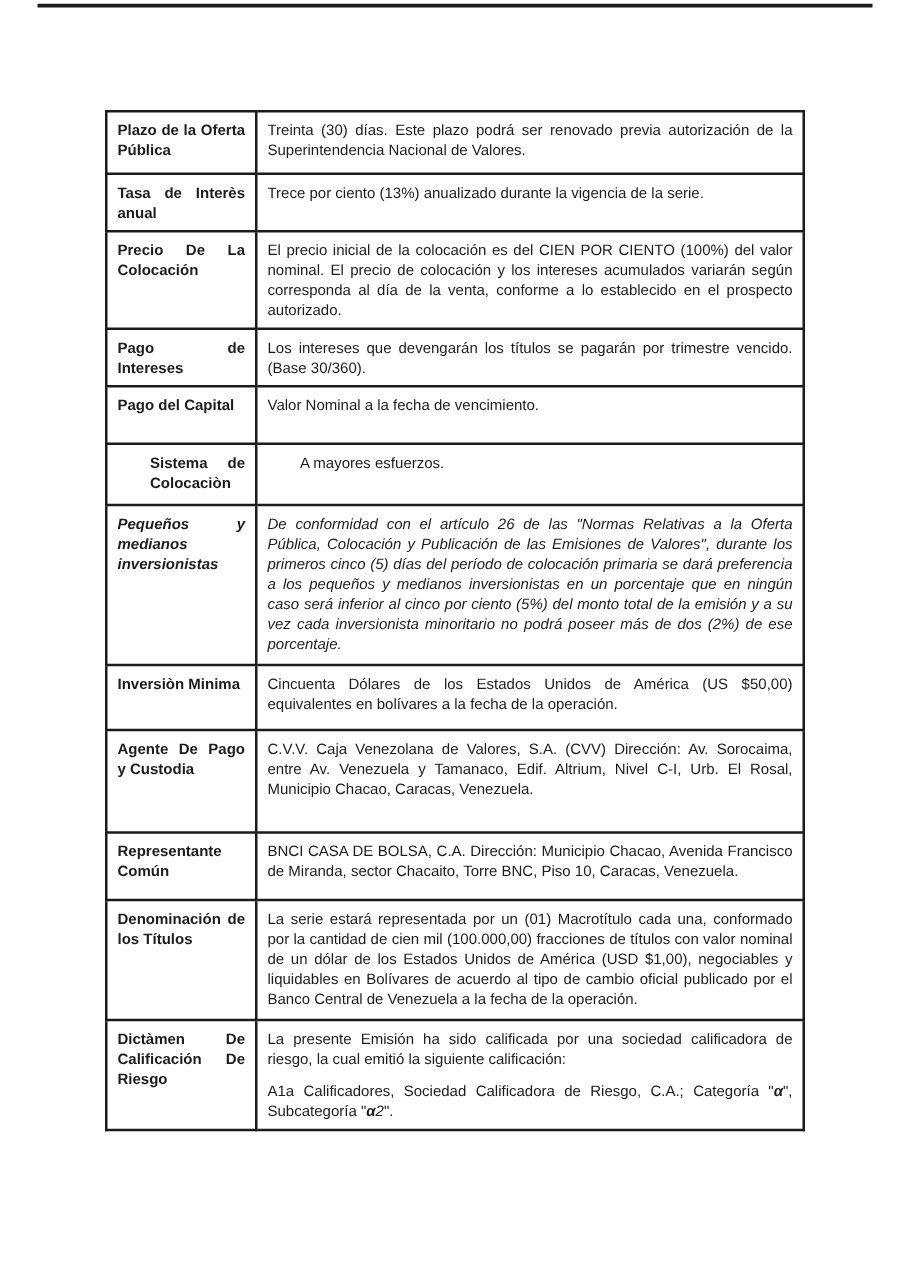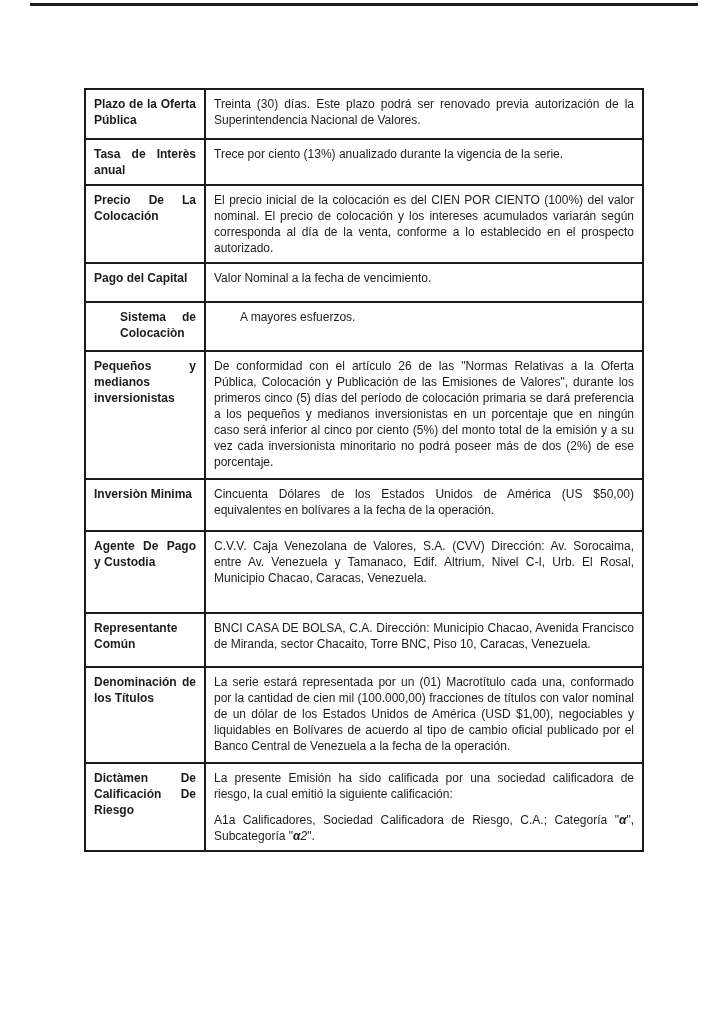--- a/index.html
+++ b/index.html
@@ -38,23 +38,23 @@
     line-height: 16px;
     text-align: justify;
   }
   td.val p + p { margin-top: 10px; }
   .alpha { font-weight: bold; font-style: italic; }
   .ital { font-style: italic; }
   tr.r1 td { height: 50px; }
   tr.r2 td { height: 41px; }
   tr.r3 td { height: 64px; }
   tr.r4 td { height: 44px; }
-  tr.r5 td { height: 39px; margin-left: 21px; }
+  tr.r5 td { height: 46px; margin-left: 21px; }
   tr.r6 td { height: 49px; padding-left: 34px; }
-  tr.r7 td { height: 128px; }
+  tr.r7 td { height: 128px; font-style: italic; }
   tr.r8 td { height: 52px; border-radius: 8px; }
   tr.r9 td { height: 82px; }
   tr.r10 td { height: 54px; }
   tr.r11 td { height: 96px; border-radius: 20px; }
   tr.r12 td { height: 87px; }
 </style>
 </head>
 <body>
 
 <div class="top-rule"></div>
@@ -76,20 +76,28 @@
       <td class="val">
           <p>Trece por ciento (13%) anualizado durante la vigencia de la serie.</p>
         </td>
     </tr>
     <tr class="r3">
       <td class="lbl">
           <p>Precio De La Colocación</p>
         </td>
       <td class="val">
           <p>El precio inicial de la colocación es del CIEN POR CIENTO (100%) del valor nominal. El precio de colocación y los intereses acumulados variarán según corresponda al día de la venta, conforme a lo establecido en el prospecto autorizado.</p>
+        </td>
+    </tr>
+    <tr class="r4">
+      <td class="lbl">
+          <p>Pago de Intereses</p>
+        </td>
+      <td class="val">
+          <p>Los intereses que devengarán los títulos se pagarán por trimestre vencido. (Base 30/360).</p>
         </td>
     </tr>
     <tr class="r5">
       <td class="lbl">
           <p>Pago del Capital</p>
         </td>
       <td class="val">
           <p>Valor Nominal a la fecha de vencimiento.</p>
         </td>
     </tr>

